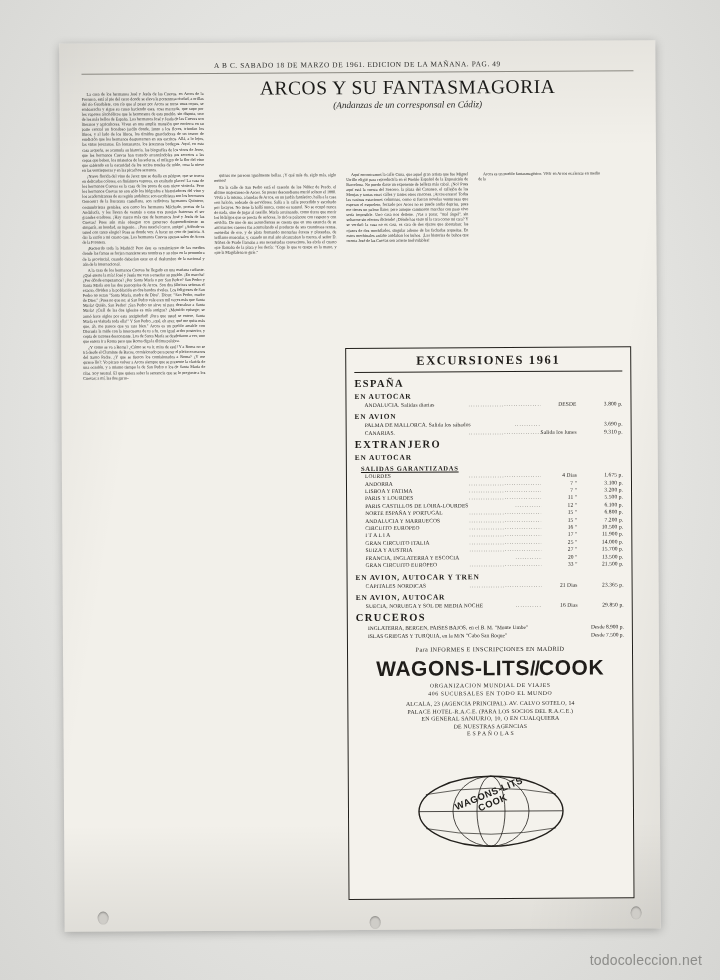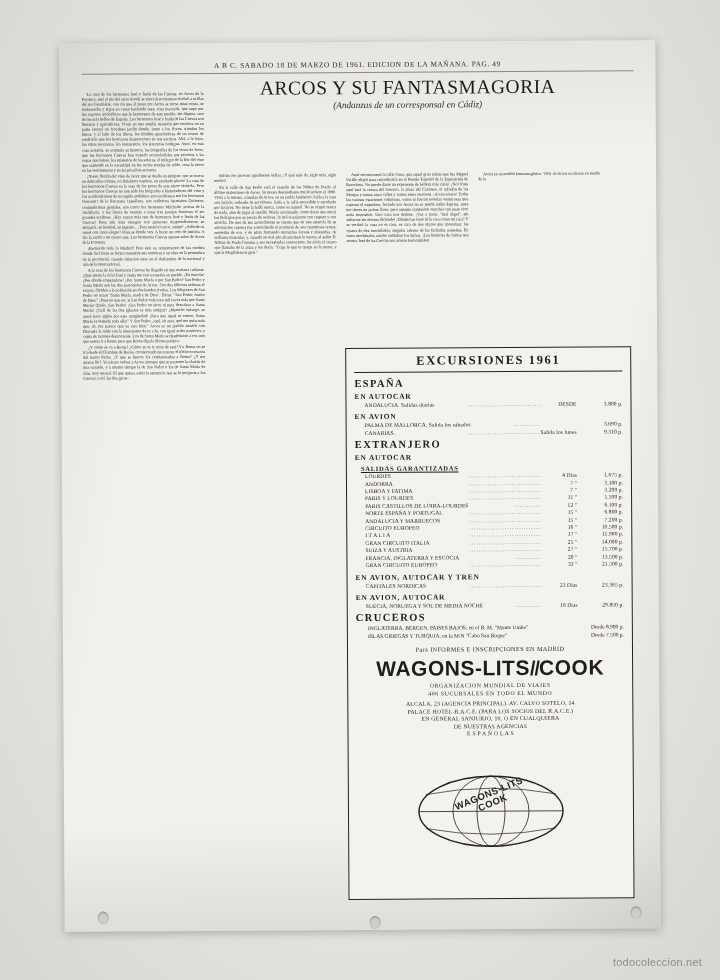--- a/index.html
+++ b/index.html
@@ -158,21 +158,21 @@
   .globe svg{display:block;}
   .wl{
     position:absolute;left:50%;top:48px;transform:translateX(-50%) rotate(-22deg);
     font-family:"Liberation Sans", sans-serif;
     font-weight:bold;font-size:9.5px;letter-spacing:0.5px;color:#1f1d1a;
     text-align:center;line-height:10px;
   }
   .watermark{
     position:absolute;right:18px;bottom:12px;
     font-family:"Liberation Sans", sans-serif;
-    font-size:11px;color:#8d8d8a;letter-spacing:0.2px;
+    font-size:14px;color:#8d8d8a;letter-spacing:0.2px;
   }
 </style>
 </head>
 <body>
 
 <div class="photo">
 
   <div class="page">
 
     <div class="hole" style="left:33px;top:868px;"></div>

